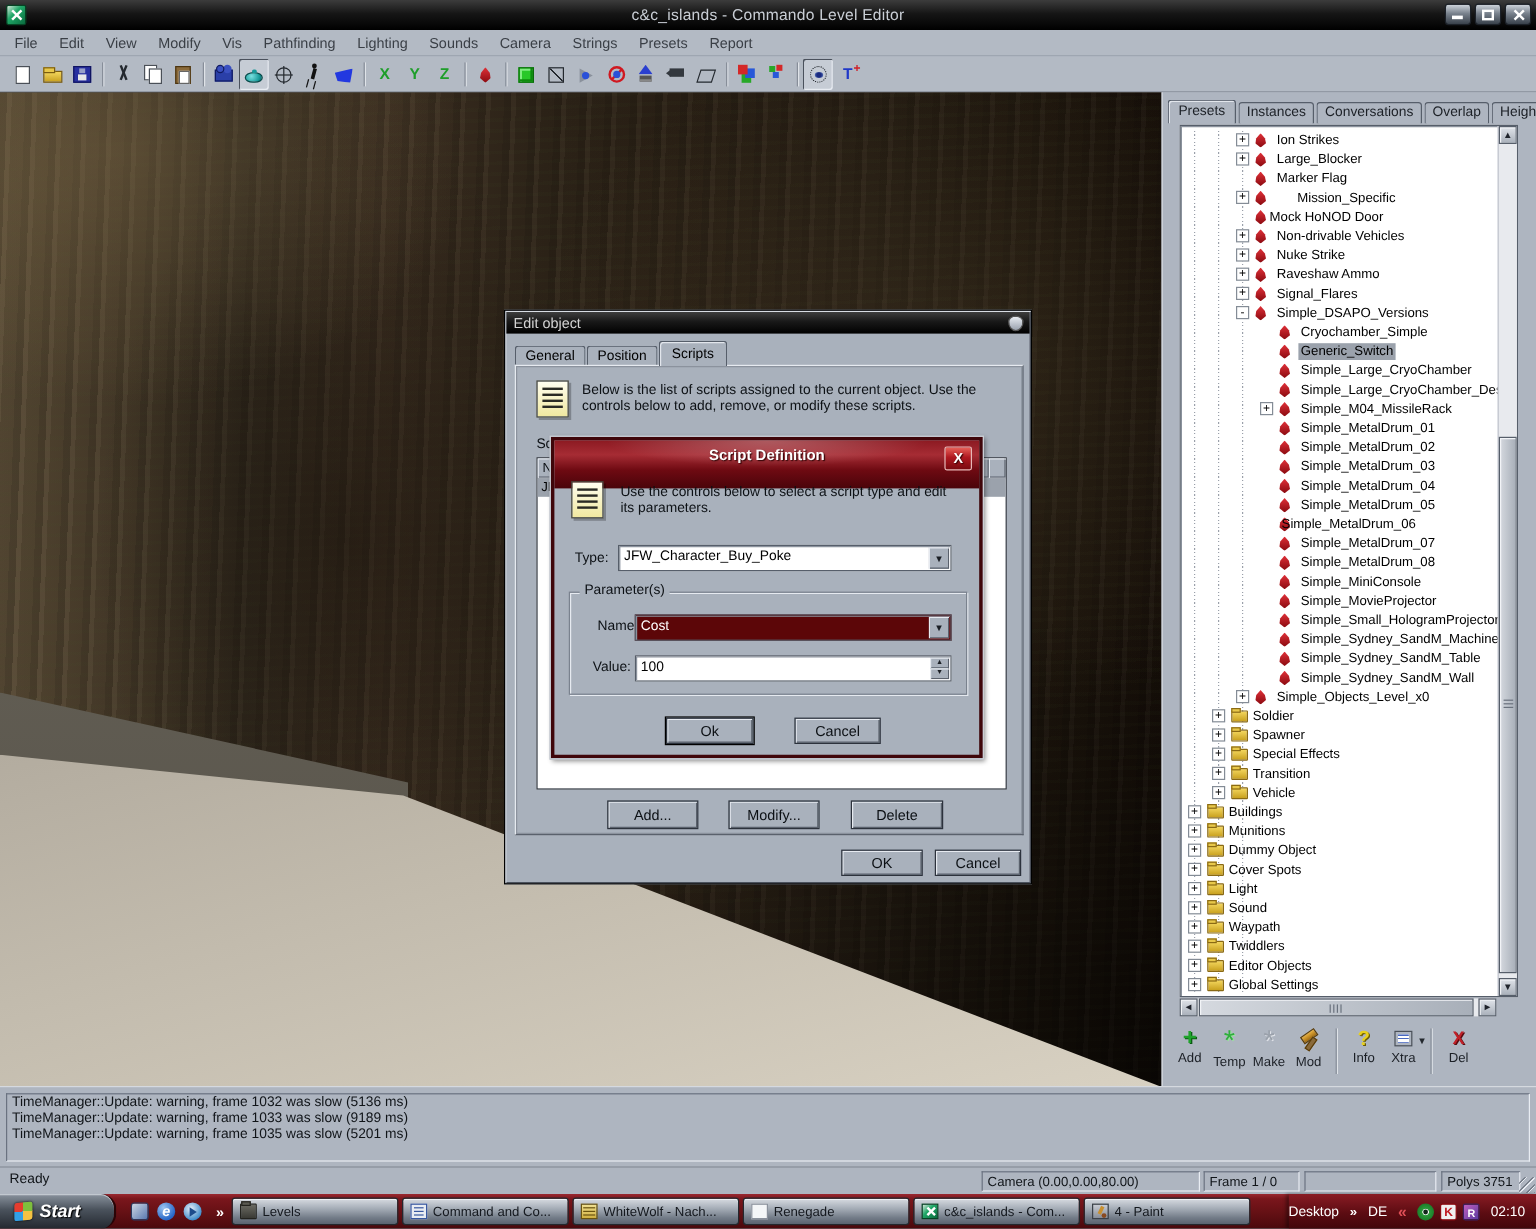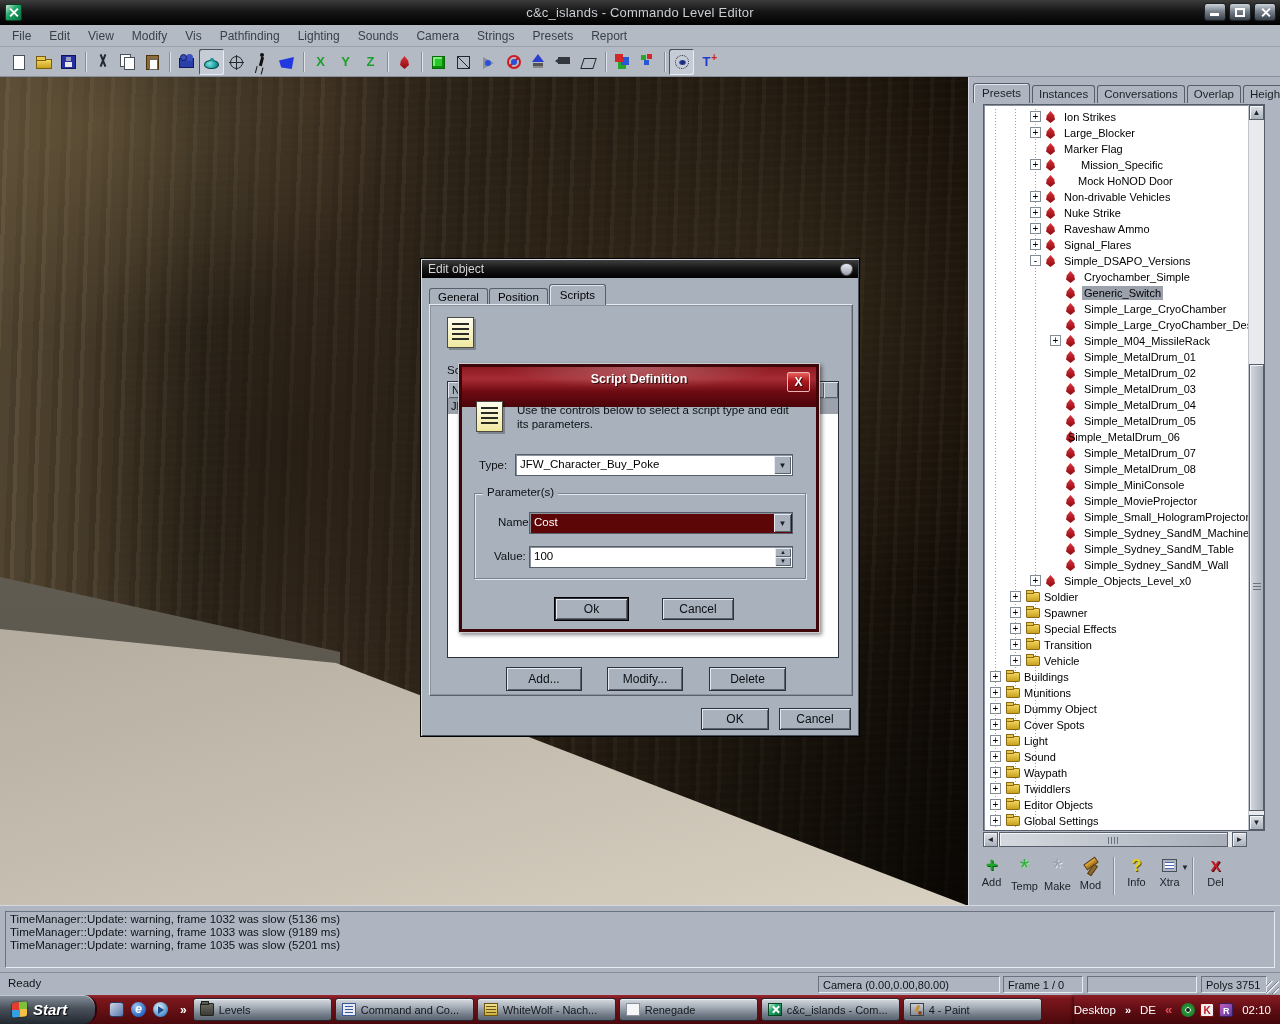--- a/index.html
+++ b/index.html
@@ -420,21 +420,21 @@
             <span class="i-drop" style="left: 62px;"></span>
             <span class="tlabel" style="left: 78px;">Marker Flag</span>
           </div>
           <div class="trow">
             <span class="ebox" style="left: 46px;">+</span>
             <span class="i-drop" style="left: 62px;"></span>
             <span class="tlabel" style="left: 78px; margin-left: 17px;">Mission_Specific</span>
           </div>
           <div class="trow">
             <span class="i-drop" style="left: 62px;"></span>
-            <span class="tlabel" style="left: 92px;">Mock HoNOD Door</span>
+            <span class="tlabel" style="left: 72px;">Mock HoNOD Door</span>
           </div>
           <div class="trow">
             <span class="ebox" style="left: 46px;">+</span>
             <span class="i-drop" style="left: 62px;"></span>
             <span class="tlabel" style="left: 78px;">Non-drivable Vehicles</span>
           </div>
           <div class="trow">
             <span class="ebox" style="left: 46px;">+</span>
             <span class="i-drop" style="left: 62px;"></span>
             <span class="tlabel" style="left: 78px;">Nuke Strike</span>
@@ -713,20 +713,21 @@
       <span>Edit object</span>
       <span class="edlg-orn"></span>
     </div>
     <div class="dtabs" id="etabs">
         <span class="dtab">General</span>
         <span class="dtab">Position</span>
         <span class="dtab active">Scripts</span>
       </div>
     <div class="tabpage">
       <span class="note-icon" style="left:17px;top:12px;"></span>
+      <div class="edesc">Below is the list of scripts assigned to the current object.  Use the controls below to add, remove, or modify these scripts.</div>
       <div class="elist-label">Scripts</div>
       <div class="elist">
         <div class="elist-head">
           <span class="ehcell c1">Name</span>
           <span class="ehcell c2"></span>
         </div>
         <div id="elrows">
             <div class="erow sel">JFW_Character_Buy_Poke</div>
           </div>
       </div>

